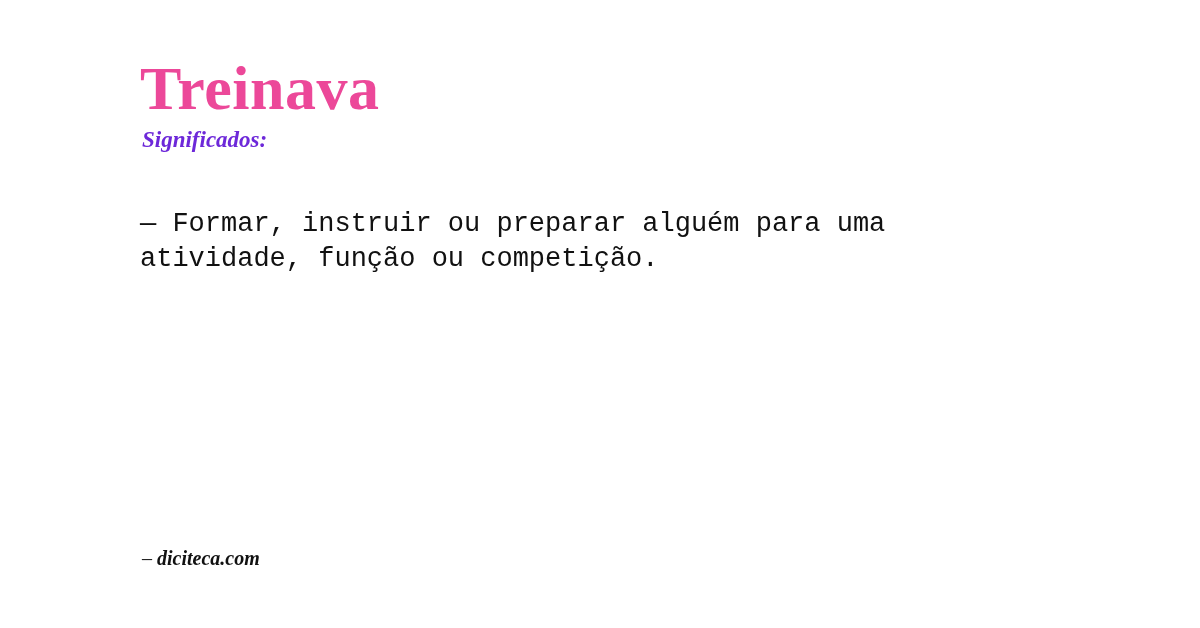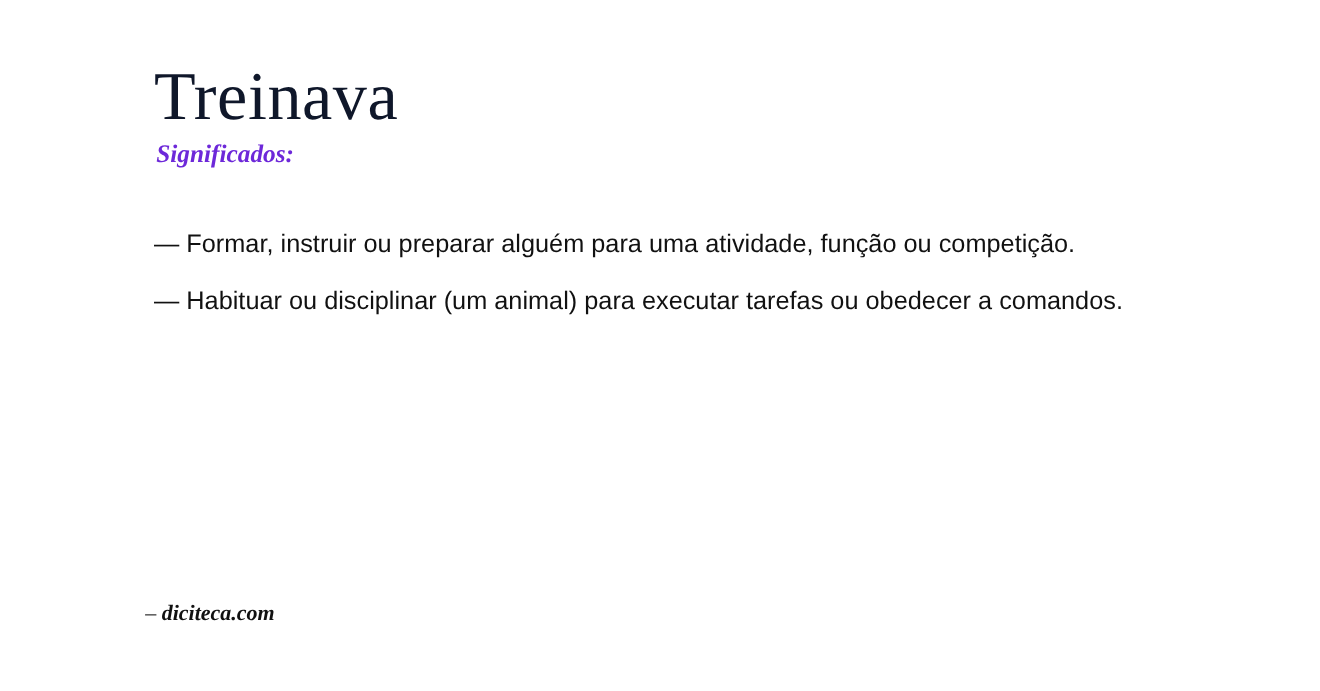--- a/index.html
+++ b/index.html
@@ -15,52 +15,52 @@
   }
   .card {
     position: relative;
     width: 1200px;
     height: 628px;
     box-sizing: border-box;
     padding: 56px 140px 0 140px;
   }
   .word-title {
     font-family: "Liberation Serif", "DejaVu Serif", serif;
-    font-weight: normal;
+    font-weight: bold;
     font-size: 62px;
     line-height: 1.05;
-    color: #0f172a;
+    color: #ec4899;
     letter-spacing: 0.5px;
     margin: 0;
   }
   .subtitle {
     font-family: "Liberation Serif", "DejaVu Serif", serif;
     font-style: italic;
     font-weight: bold;
     font-size: 23px;
     color: #6d28d9;
     margin: 6px 0 0 2px;
   }
   .definitions {
     margin-top: 54px;
   }
   .definition {
-    font-family: Liberation Sans, sans-serif;
-    font-size: 23px;
+    font-family: Liberation Mono, monospace;
+    font-size: 27px;
     line-height: 1.28;
     color: #111111;
     margin: 0 0 22px 0;
     max-width: 900px;
   }
   .definition .dash {
     color: #111111;
   }
   .footer {
     position: absolute;
-    left: 132px;
+    left: 142px;
     bottom: 58px;
     font-family: "Liberation Serif", "DejaVu Serif", serif;
     font-size: 20px;
     color: #111111;
     margin-top: 35px;
   }
   .footer .site {
     font-style: italic;
     font-weight: bold;
   }
@@ -75,24 +75,20 @@
   <div class="subtitle">Significados:</div>
 
   <div class="definitions">
 
     <p class="definition">
       <span class="dash">—</span>
       <span>Formar, instruir ou preparar alguém para uma atividade, função ou competição.</span>
     </p>
 
 
-    <p class="definition">
-      <span class="dash">—</span>
-      <span>Habituar ou disciplinar (um animal) para executar tarefas ou obedecer a comandos.</span>
-    </p>
 
   </div>
 
   <div class="footer">
     <span>–</span>
     <span class="site">diciteca.com</span>
   </div>
 
 </div>
 

